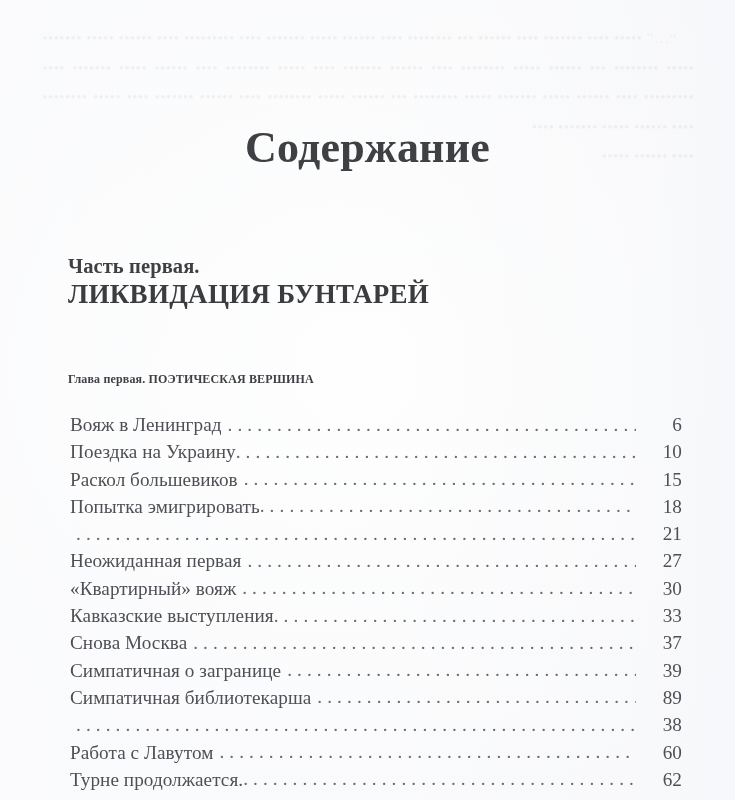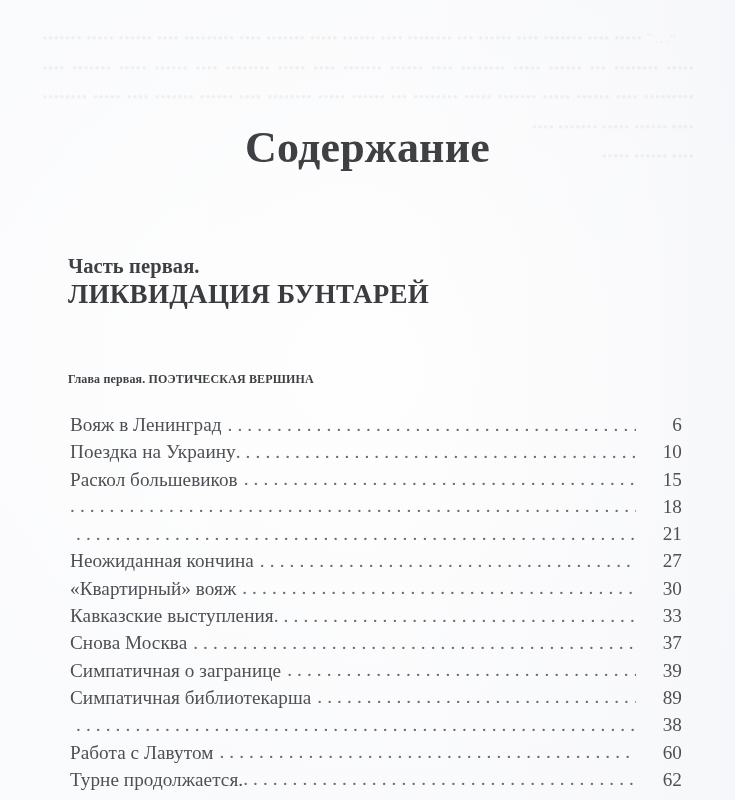--- a/index.html
+++ b/index.html
@@ -179,29 +179,30 @@
         <span class="toc-title">Поездка на Украину</span>
         <span class="toc-leader">.........................................................................................</span>
         <span class="toc-page">10</span>
       </div>
       <div class="toc-row loose">
         <span class="toc-title">Раскол большевиков</span>
         <span class="toc-leader">.........................................................................................</span>
         <span class="toc-page">15</span>
       </div>
       <div class="toc-row tight">
+        <span class="toc-title">Попытка эмигрировать</span>
         <span class="toc-leader">.........................................................................................</span>
         <span class="toc-page">18</span>
       </div>
       <div class="toc-row loose">
         <span class="toc-leader">.........................................................................................</span>
         <span class="toc-page">21</span>
       </div>
       <div class="toc-row loose">
-        <span class="toc-title">Неожиданная кончина</span>
+        <span class="toc-title">Неожиданная первая</span>
         <span class="toc-leader">.........................................................................................</span>
         <span class="toc-page">27</span>
       </div>
       <div class="toc-row loose">
         <span class="toc-title">«Квартирный» вояж</span>
         <span class="toc-leader">.........................................................................................</span>
         <span class="toc-page">30</span>
       </div>
       <div class="toc-row tight">
         <span class="toc-title">Кавказские выступления</span>

